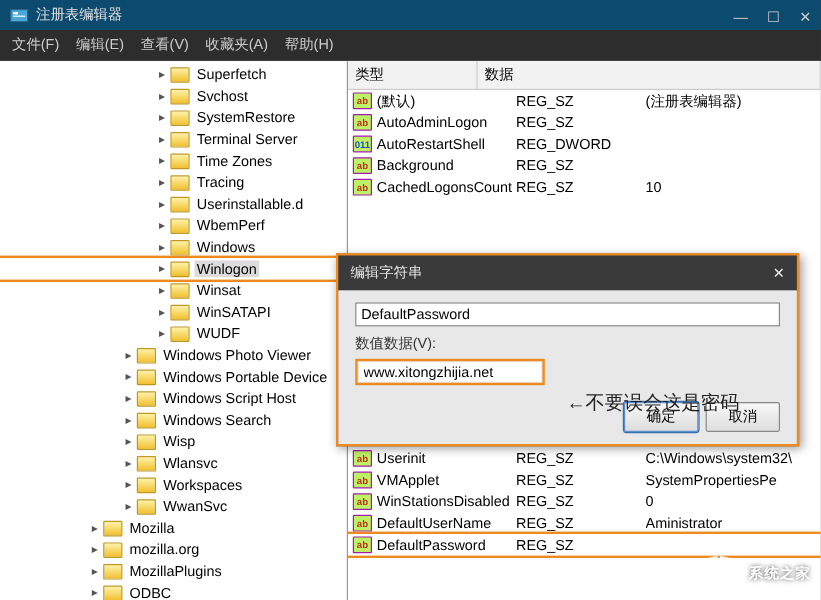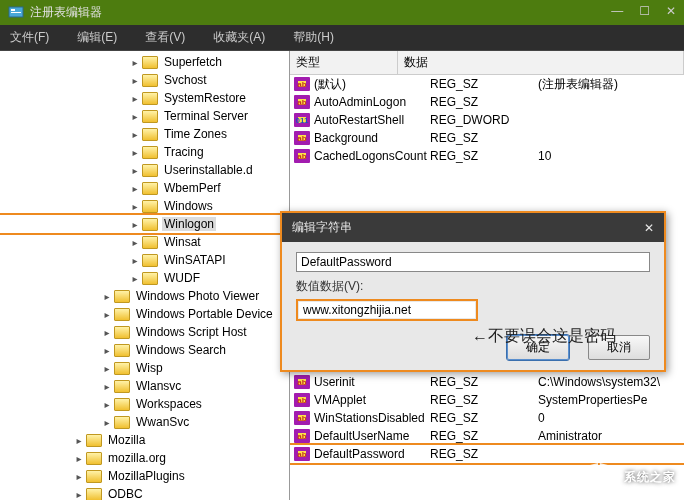--- a/index.html
+++ b/index.html
@@ -1,52 +1,52 @@
 <!DOCTYPE html>
 <html><head>
 <meta charset="utf-8">
 <style>
 *{box-sizing:border-box;margin:0;padding:0;font-family:"Microsoft YaHei","SimSun",sans-serif;font-size:12px}
 body{background:#2d2d2d;width:684px;height:500px;overflow:hidden}
 .win{background:#2d2d2d;height:500px;display:flex;flex-direction:column}
-.titlebar{background:#4d7c0f;color:#e0e0e0;display:flex;align-items:flex-start;padding:4px 8px;height:28px}
+.titlebar{background:#0c4a6e;color:#e0e0e0;display:flex;align-items:flex-end;padding:4px 8px;height:28px}
 .titlebar .appicon{width:16px;height:16px;margin-right:6px}
 .titlebar .title{flex:1}
 .titlebar .ctrls{display:flex;gap:16px;color:#ccc;font-size:14px}
-.menubar{background:#2d2d2d;color:#ccc;display:flex;gap:28px;padding:4px 10px;border-bottom:1px solid #444}
+.menubar{background:#2d2d2d;color:#ccc;display:flex;gap:14px;padding:4px 10px;border-bottom:1px solid #444}
 .menubar span{cursor:default}
 .body{flex:1;display:flex;background:#fff;position:relative}
 .tree{width:290px;background:#fff;overflow:hidden;border-right:1px solid #999}
 .tree-inner{padding:2px 0}
 .node{display:flex;align-items:center;height:18px;white-space:nowrap}
 .node .exp{width:14px;text-align:center;display:inline-block;font-size:10px;color:#555}
 .node .fld{width:16px;height:13px;background:linear-gradient(#fff2a8,#f0c030);border:1px solid #c09820;border-radius:1px;margin-right:4px}
 .node .lbl{padding:0 2px}
 .node.sel .lbl{background:#dcdcdc}
 .node.hl{outline:2px solid #ee8a1f}
 .list{flex:1;background:#fff;overflow:hidden}
 .cols{display:flex;background:#f2f2f2;border-bottom:1px solid #ccc}
 .cols div{padding:3px 6px;border-right:1px solid #ccc}
 .col-n{width:136px}.col-t{width:108px}.col-d{flex:1}
 .row{display:flex;align-items:center;height:18px}
-.row .ico{width:16px;height:14px;margin:0 4px;display:flex;align-items:center;justify-content:center;font-size:8px;font-weight:bold;color:#c03020;border:4px solid #a21caf;background:#fde047;border-radius:1px}
+.row .ico{width:16px;height:14px;margin:0 4px;display:flex;align-items:center;justify-content:center;font-size:8px;font-weight:bold;color:#c03020;border:1px solid #a21caf;background:#bef264;border-radius:1px}
 .row .ico.bin{color:#2050c0}
 .row .n{width:116px;overflow:hidden}
 .row .t{width:108px}
 .row .d{flex:1;overflow:hidden}
 .row.hl{outline:2px solid #ee8a1f}
 .dlg{position:absolute;left:280px;top:160px;width:386px;background:#737373;border:2px solid #ee8a1f;box-shadow:2px 2px 8px rgba(0,0,0,.4)}
 .dlg-title{background:#3a3a3a;color:#e8e8e8;display:flex;align-items:center;padding:6px 10px}
 .dlg-title span:first-child{flex:1}
 .dlg-body{background:#e8e8e8;padding:10px 14px}
 .dlg-body .lbl{margin:6px 0 4px;color:#333}
 .dlg-body input{width:100%;border:1px solid #888;padding:2px 4px;background:#fff;height:20px}
 .dlg-body .hlbox{border:2px solid #ee8a1f;display:inline-block;padding:1px}
 .dlg-body .annot{position:absolute;left:190px;top:84px;font-size:16px;color:#222}
-.dlg-btns{display:flex;justify-content:flex-end;gap:19px;margin-top:14px}
+.dlg-btns{display:flex;justify-content:flex-end;gap:6px;margin-top:14px}
 .dlg-btns button{background:linear-gradient(#f8f8f8,#ddd);border:1px solid #888;padding:3px 18px;border-radius:2px;cursor:pointer}
 .dlg-btns button.ok{border:1px solid #5a8fce;outline:1px solid #3a6fae}
 .wm{position:absolute;right:8px;bottom:14px;color:#fff;font-size:20px;font-weight:bold;text-shadow:0 0 4px rgba(0,0,0,.7);letter-spacing:1px;pointer-events:none}
 .wmlogo{width:38px;height:30px;display:inline-block;vertical-align:middle}
 </style>
 </head>
 <body>
 
 <div class="win">
   <div class="titlebar">
@@ -280,21 +280,21 @@
     </div>
 
     <div class="dlg">
       <div class="dlg-title">
         <span>编辑字符串</span>
         <span>✕</span>
       </div>
       <div class="dlg-body" style="position:relative">
         <input readonly="" value="DefaultPassword" style="">
         <div class="lbl">数值数据(V):</div>
-        <span class="hlbox"><input style="width: 176px; border: none; height: 16px;" value="www.xitongzhijia.net"></span>
+        <span class="hlbox"><input style="width: 152px; border: none; height: 16px;" value="www.xitongzhijia.net"></span>
         <span class="annot">←不要误会这是密码</span>
         <div class="dlg-btns">
           <button class="ok">确定</button>
           <button>取消</button>
         </div>
       </div>
     </div>
 
     <div class="wm">
       <svg class="wmlogo" viewBox="0 0 40 32">

